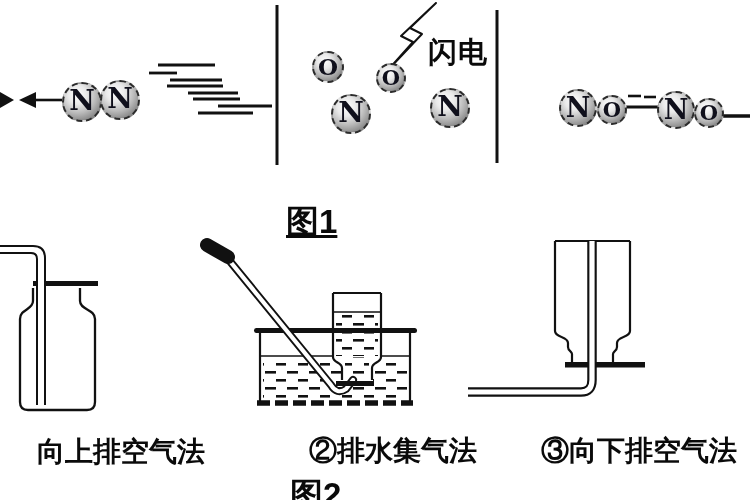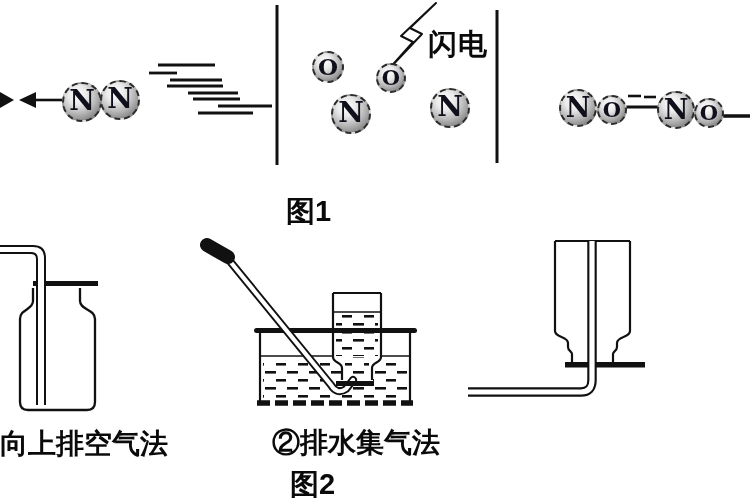--- a/index.html
+++ b/index.html
@@ -6,24 +6,24 @@
   .stage{position:relative;width:750px;height:500px;background:#fff;overflow:hidden;
          font-family:"Liberation Sans",sans-serif;color:#111;}
   .stage svg{position:absolute;left:0;top:0;}
   #atom-layer{position:absolute;left:0;top:0;width:750px;height:500px;}
   .atom{position:absolute;box-sizing:border-box;border-radius:50%;
         border:2px dashed #2b2b2b;
         background:radial-gradient(circle at 38% 30%, #ffffff 0%, #e9e9e9 28%, #b9b9b9 55%, #828282 82%, #646464 100%);
         display:flex;align-items:center;justify-content:center;}
   .atom span{font-family:"DejaVu Serif","Liberation Serif",serif;font-weight:bold;
              color:#10101c;line-height:1;transform:translateY(-1px);}
-  .txt{position:absolute;white-space:nowrap;color:#0a0a0a;}
+  .txt{position:absolute;white-space:nowrap;color:#0a0a0a;margin-top:8px;}
   .lightning{left:428px;top:25px;font-size:29px;font-weight:bold;letter-spacing:1px;}
-  .cap{font-size:29px;font-weight:bold;}
-  .lbl{font-size:28px;font-weight:bold;letter-spacing:0px;}
+  .cap{font-size:33px;font-weight:bold;text-decoration:underline;}
+  .lbl{font-size:28px;font-weight:bold;letter-spacing:0px;padding-left:37px;}
 </style>
 </head>
 <body>
 
 <div class="stage">
 
 <svg width="750" height="500" viewBox="0 0 750 500">
   <defs>
     <pattern id="dashpat" width="22" height="16" patternUnits="userSpaceOnUse">
       <rect x="1" y="3" width="11" height="2.6" fill="#111"></rect>
@@ -134,15 +134,16 @@
       <div class="atom" style="left: 694px; top: 98px; width: 30px; height: 30px;">
         <span style="font-size: 21px;">O</span>
       </div>
     </div>
 
 <div class="txt lightning">闪电</div>
 <div class="txt cap" style="left:286px;top:192px">图1</div>
 
 <div class="txt lbl" style="left:0px;top:425px">向上排空气法</div>
 <div class="txt lbl" style="left:272px;top:424px">②排水集气法</div>
+<div class="txt lbl" style="left:504px;top:424px">③向下排空气法</div>
 <div class="txt cap" style="left:290px;top:465px">图2</div>
 
 </div>
 
 </body></html>

